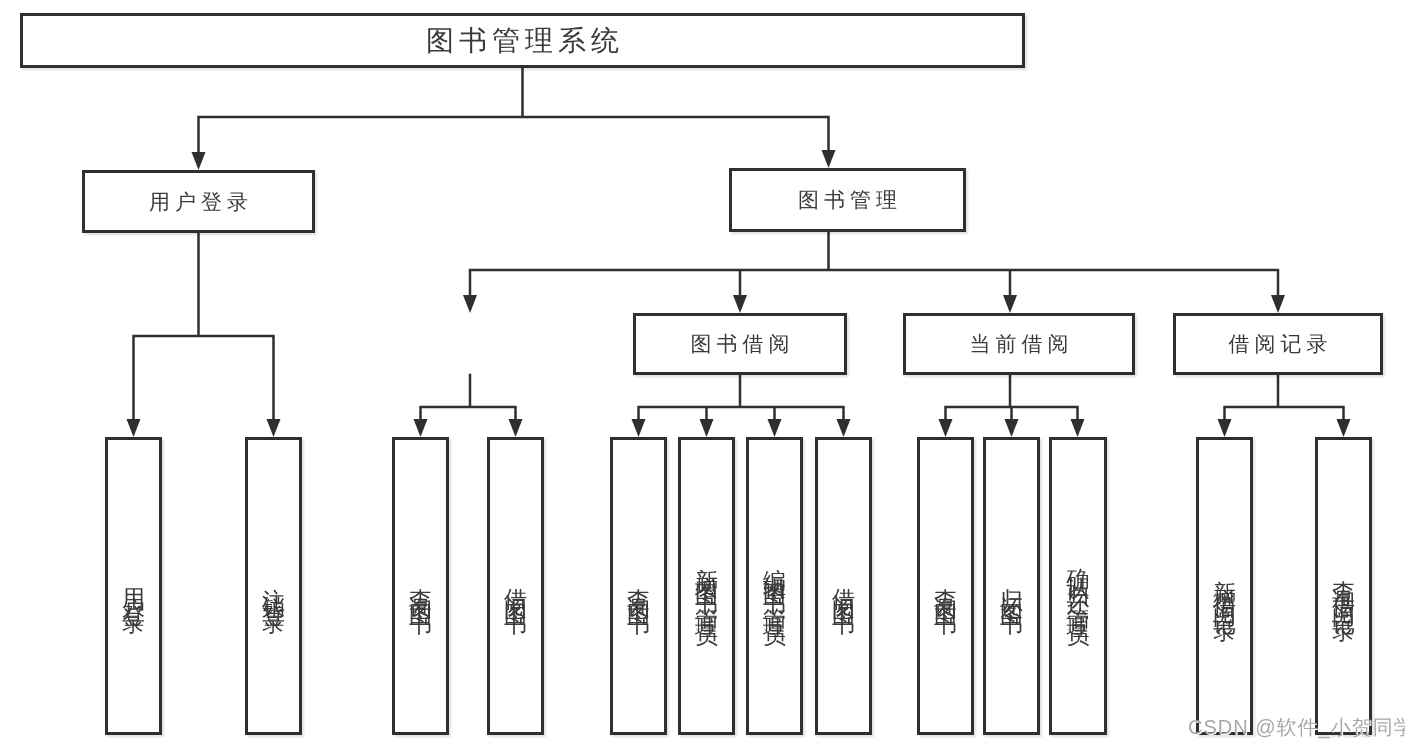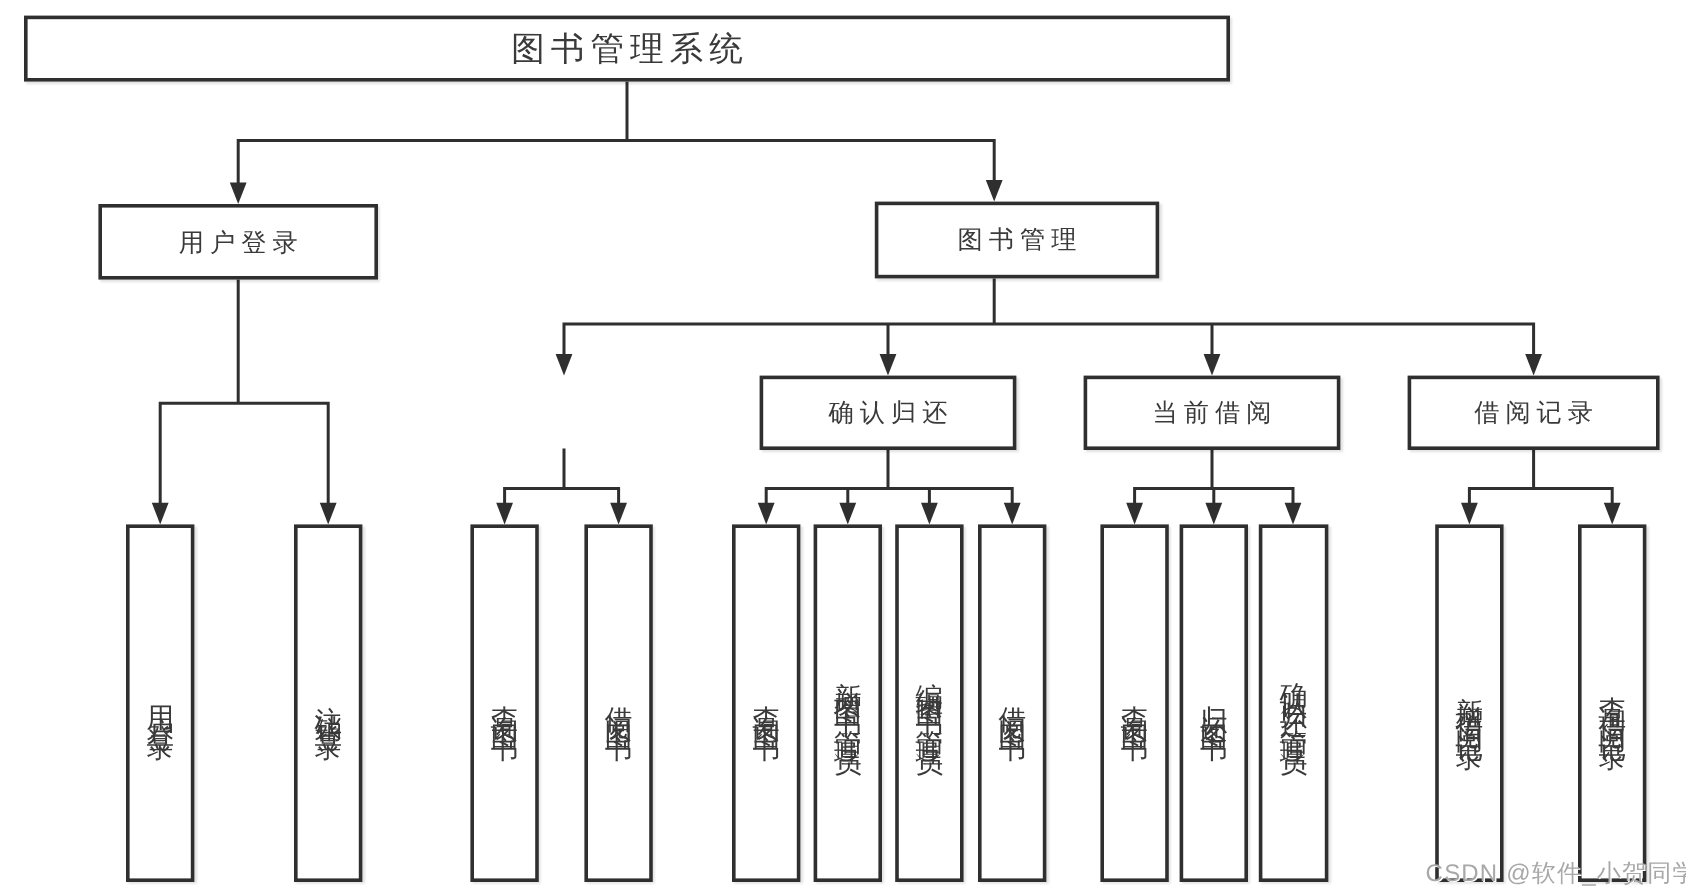--- a/index.html
+++ b/index.html
@@ -92,22 +92,22 @@
       <polygon points="1217.5,419 1231.5,419 1224.5,437"></polygon>
       <polygon points="1336.5,419 1350.5,419 1343.5,437"></polygon>
     </g>
   </svg>
 
   <div class="node hbox root-box" style="left:20px; top:13px; width:1005px; height:55px;">图书管理系统</div>
 
   <div class="node hbox" style="left:82px; top:170px; width:233px; height:63px;">用户登录</div>
   <div class="node hbox" style="left:710px; top:168px; width:237px; height:64px;margin-left:19px;">图书管理</div>
 
-  <div class="node hbox" style="left:633px; top:313px; width:214px; height:62px;">确认归还</div>
-  <div class="node hbox" style="left:903px; top:313px; width:214px; height:62px;">当前借阅</div>
+  <div class="node hbox" style="left:633px; top:313px; width:214px; height:62px;">图书借阅</div>
+  <div class="node hbox" style="left:903px; top:313px; width:232px; height:62px;">当前借阅</div>
   <div class="node hbox" style="left:1173px; top:313px; width:210px; height:62px;">借阅记录</div>
 
   <div class="node vbox" style="left:105px; top:437px; width:57px; height:298px;">
     <span>用户登录</span>
   </div>
   <div class="node vbox" style="left:245px; top:437px; width:57px; height:298px;">
     <span>注销登录</span>
   </div>
   <div class="node vbox" style="left:392px; top:437px; width:57px; height:298px;">
     <span>查询图书</span>

